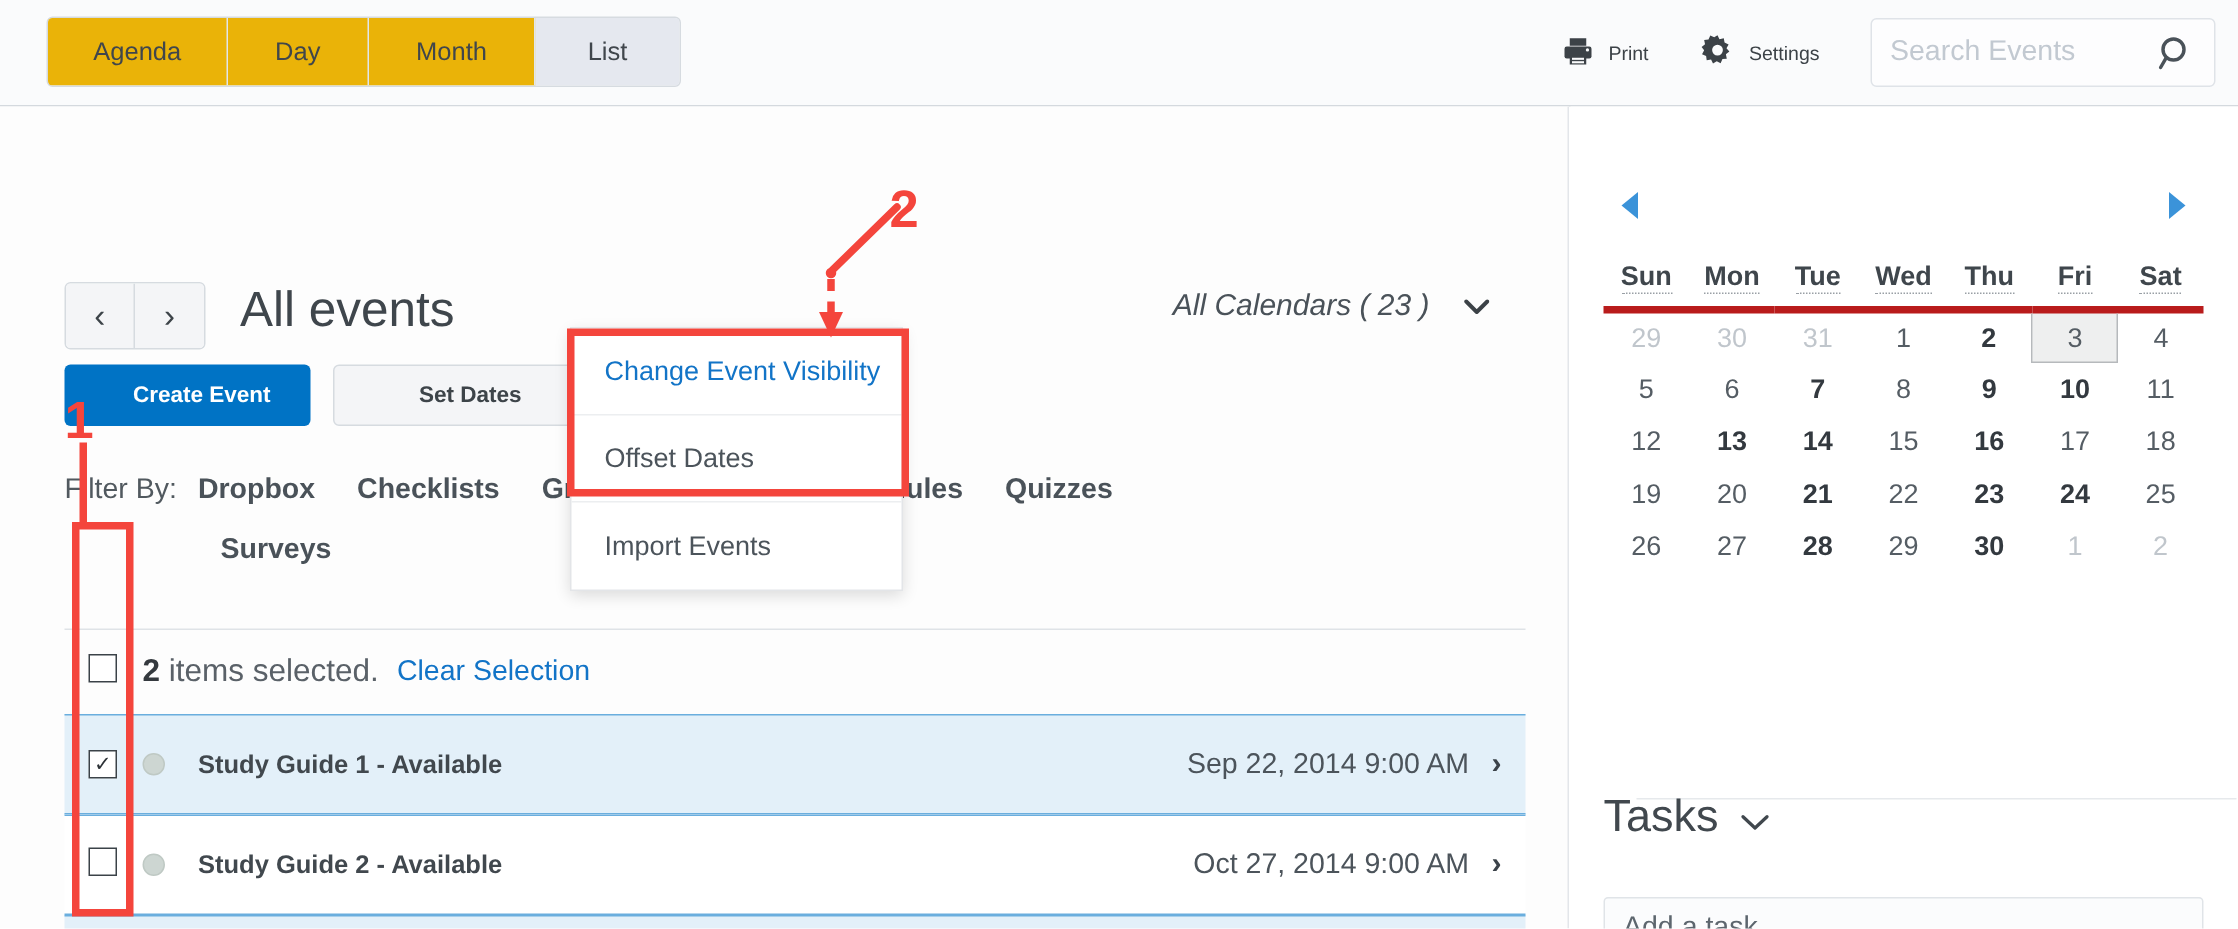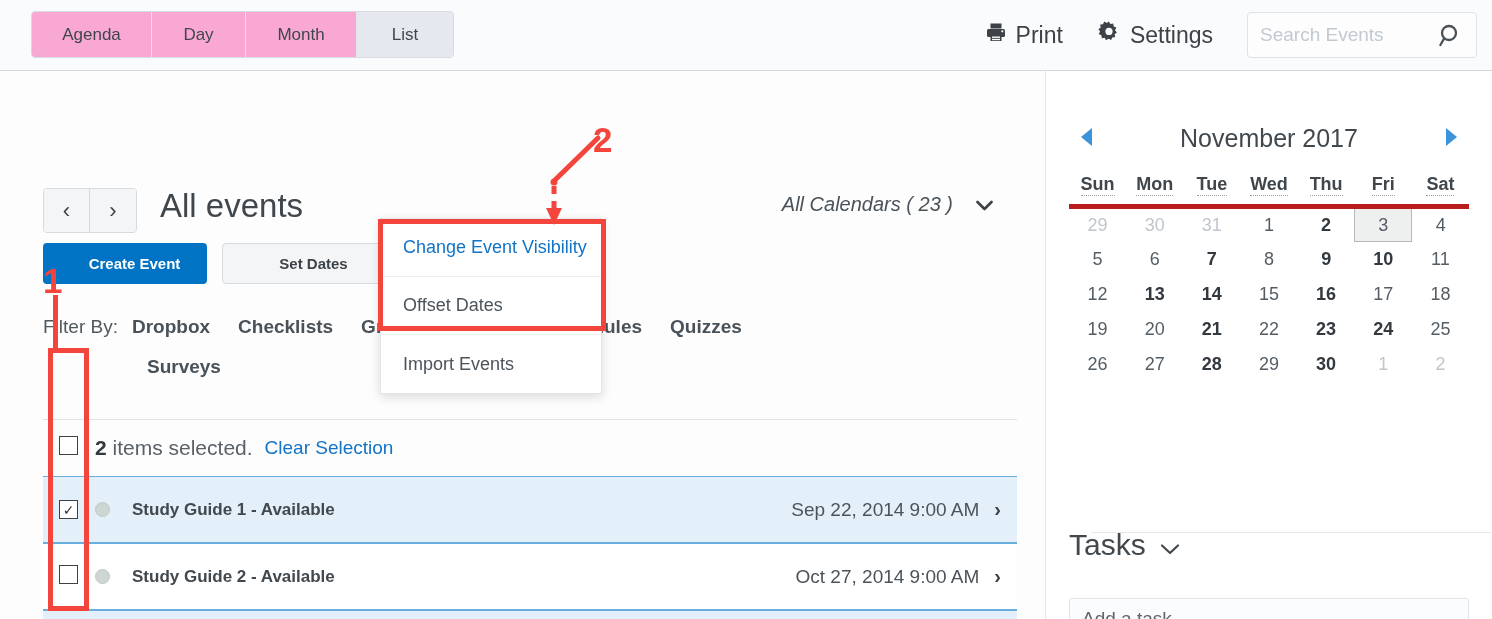--- a/index.html
+++ b/index.html
@@ -25,42 +25,42 @@
     overflow: hidden;
     background: #f7f8f9;
   }
   .viewtab {
     height: 45px; line-height: 45px;
     padding: 0 10px;
     font-size: 17px;
     color: #40464c;
     text-align: center;
     border-right: 1px solid #e2e6ea;
-    background: #f9a8d4;
+    background: #eab308;
     cursor: pointer;
     user-select: none;
   }
   .viewtab:last-child { border-right: none; }
   .viewtab.tab-agenda { width: 120px; }
   .viewtab.tab-day    { width: 94px; }
   .viewtab.tab-week   { width: 100px; }
   .viewtab.tab-month  { width: 111px; }
   .viewtab.tab-list   { width: 96px; }
   .viewtab.active { background: #e5e8ef; }
 
   .topright {
     position: absolute; right: 0; top: 0; height: 70px;
     display: flex; align-items: center;
   }
   .tr-item {
     display: flex; align-items: center;
     gap: 9px;
     margin-right: 34px;
     cursor: pointer;
-    font-size: 23px;
+    font-size: 13px;
     color: #3c4247;
   }
   .searchbox {
     position: relative;
     width: 230px; height: 46px;
     border: 1px solid #dfe3e8;
     border-radius: 4px;
     background: #fdfdfe;
     margin-right: 15px;
     display: flex; align-items: center;
@@ -317,21 +317,20 @@
       
       
       
     </div>
   </div>
 
   <div class="sidepanel">
     <div class="calwrap">
       <div class="calhdr">
         <span class="calarrow calprev"></span>
-        <span class="mtitle">November 2017</span>
         <span class="calarrow calnext"></span>
       </div>
       <table class="cal">
         <thead>
           <tr>
             <th><span>Sun</span></th>
             <th><span>Mon</span></th>
             <th><span>Tue</span></th>
             <th><span>Wed</span></th>
             <th><span>Thu</span></th>

